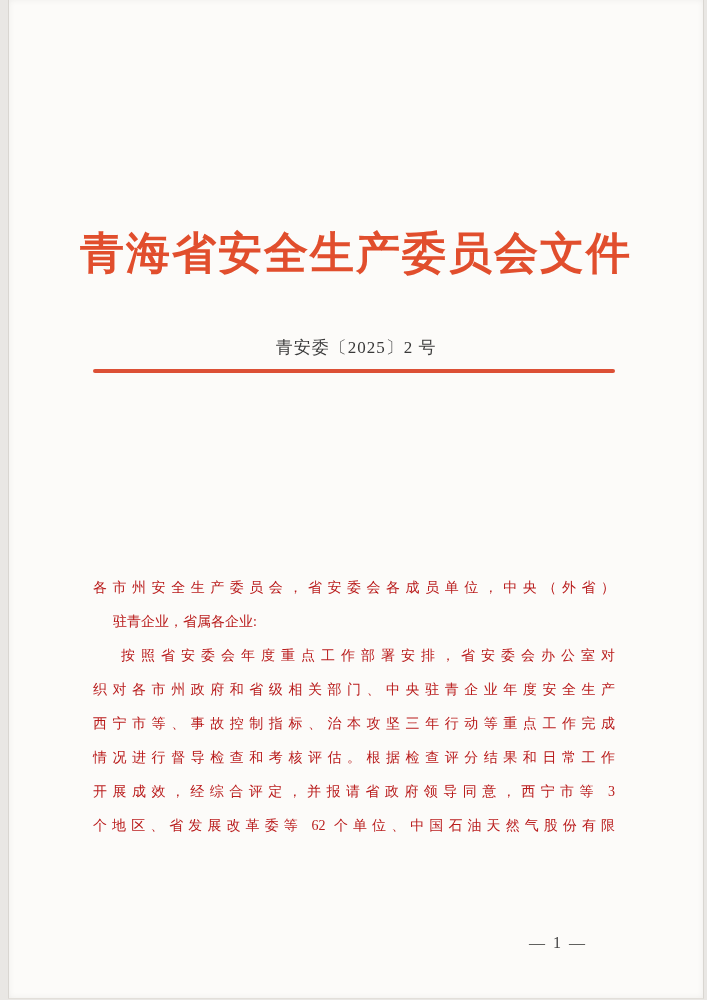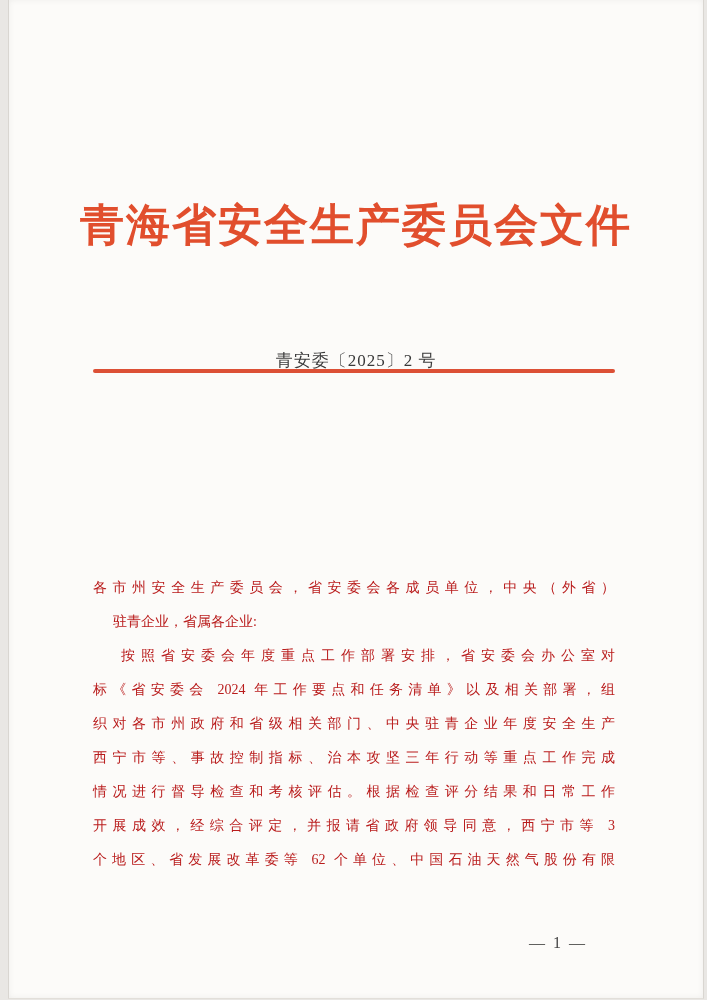--- a/index.html
+++ b/index.html
@@ -31,21 +31,20 @@
     white-space: nowrap;
   }
   .doc-number {
     position: absolute;
     left: 0; top: 336px;
     width: 100%;
     text-align: center;
     font-size: 17px;
     color: #3a3a3a;
     letter-spacing: 1px;
-    margin-top: 13px;
   }
   .red-rule {
     position: absolute;
     left: 84px; top: 369px;
     width: 522px; height: 4px;
     border-radius: 2px;
   }
   .doc-title {
     position: absolute;
     left: 42px; top: 427px;
@@ -87,32 +86,31 @@
     font-size: 16px;
     color: #454545;
     letter-spacing: 2px;
   }
 </style>
 </head>
 <body>
 
 <div class="page">
 
-  <div class="org-title" style="color: rgb(225, 78, 45);">青海省安全生产委员会文件</div>
+  <div class="org-title" style="color: rgb(225, 78, 45); margin-top: 28px;">青海省安全生产委员会文件</div>
 
   <div class="doc-number">青安委〔2025〕2 号</div>
 
   <div class="red-rule" style="background: rgb(220, 80, 54);"></div>
 
 
   <div class="body-block">
     <div class="line">各市州安全生产委员会，省安委会各成员单位，中央（外省）</div>
     <div class="line short">驻青企业，省属各企业:</div>
     <div class="line indent">按照省安委会年度重点工作部署安排，省安委会办公室对</div>
-    <div class="line">标《省安委会 2024 年工作要点和任务清单》以及相关部署，组</div>
     <div class="line">织对各市州政府和省级相关部门、中央驻青企业年度安全生产</div>
     <div class="line">西宁市等、事故控制指标、治本攻坚三年行动等重点工作完成</div>
     <div class="line">情况进行督导检查和考核评估。根据检查评分结果和日常工作</div>
     <div class="line">开展成效，经综合评定，并报请省政府领导同意，西宁市等 3</div>
     <div class="line">个地区、省发展改革委等 62 个单位、中国石油天然气股份有限</div>
   </div>
 
   <div class="page-number">— 1 —</div>
 
 </div>

